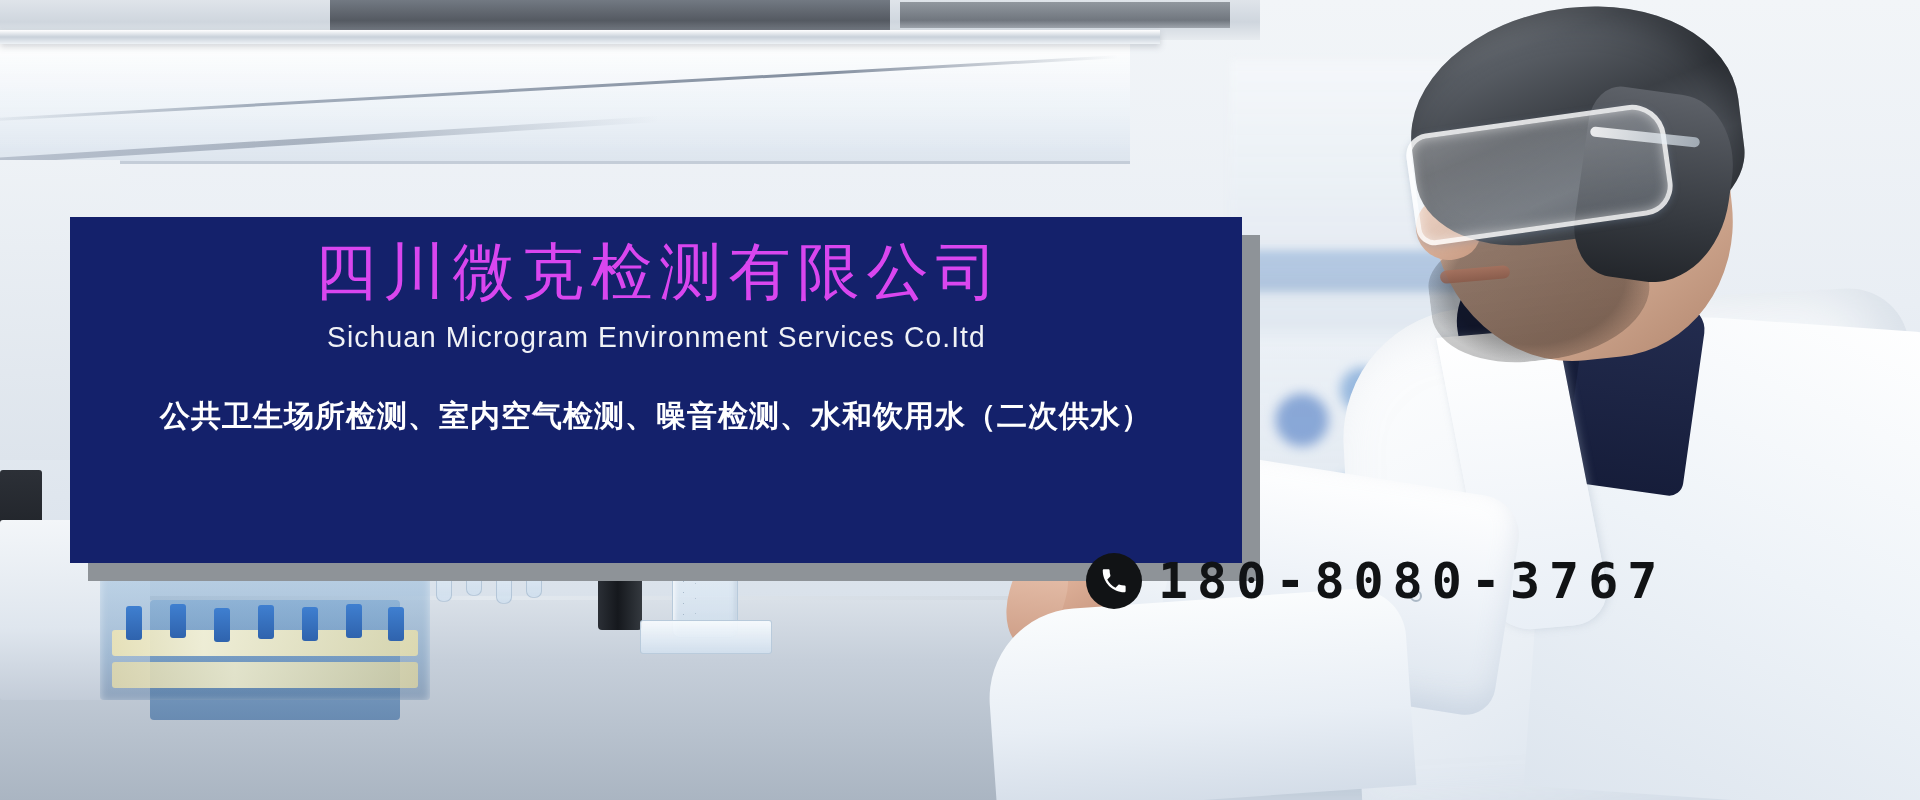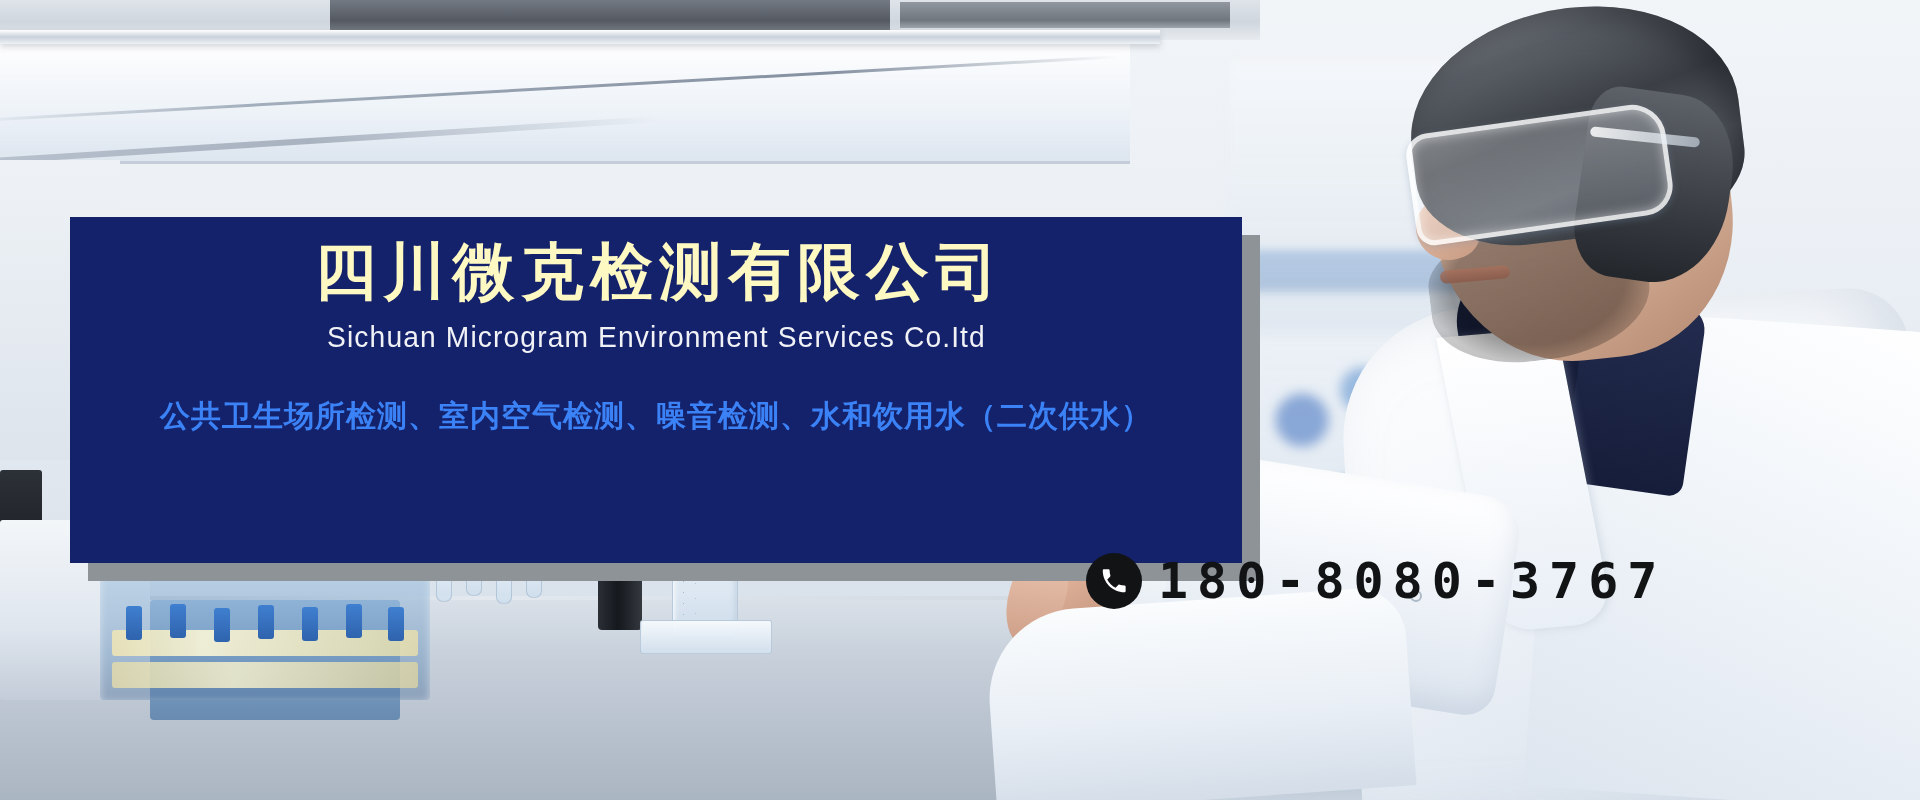--- a/index.html
+++ b/index.html
@@ -333,39 +333,39 @@
   .panel {
     position:absolute; left:70px; top:217px; width:1172px; height:346px;
     background:#14216b;
   }
   .panel-inner {
     position:absolute; inset:0;
     display:flex; flex-direction:column; align-items:center;
     padding-top:22px;
   }
   .title-cn {
-    color:#fef9c3;
+    color:#d946ef;
     font-size:62px;
     line-height:1.05;
     letter-spacing:7px;
-    font-weight:700;
+    font-weight:400;
     white-space:nowrap;
     text-indent:7px;
   }
   .title-en {
     color:#f0f2f6;
     font-size:30px;
     letter-spacing:1.2px;
     font-weight:400;
     white-space:nowrap;
     margin-top:16px;
     transform:scaleX(.94);
   }
   .tagline {
-    color:#3b82f6;
+    color:#ffffff;
     font-size:30px;
     font-weight:700;
     letter-spacing:1px;
     white-space:nowrap;
     margin-top:42px;
   }
 
   
   .phone-wrap {
     position:absolute; left:1086px; top:552px;

